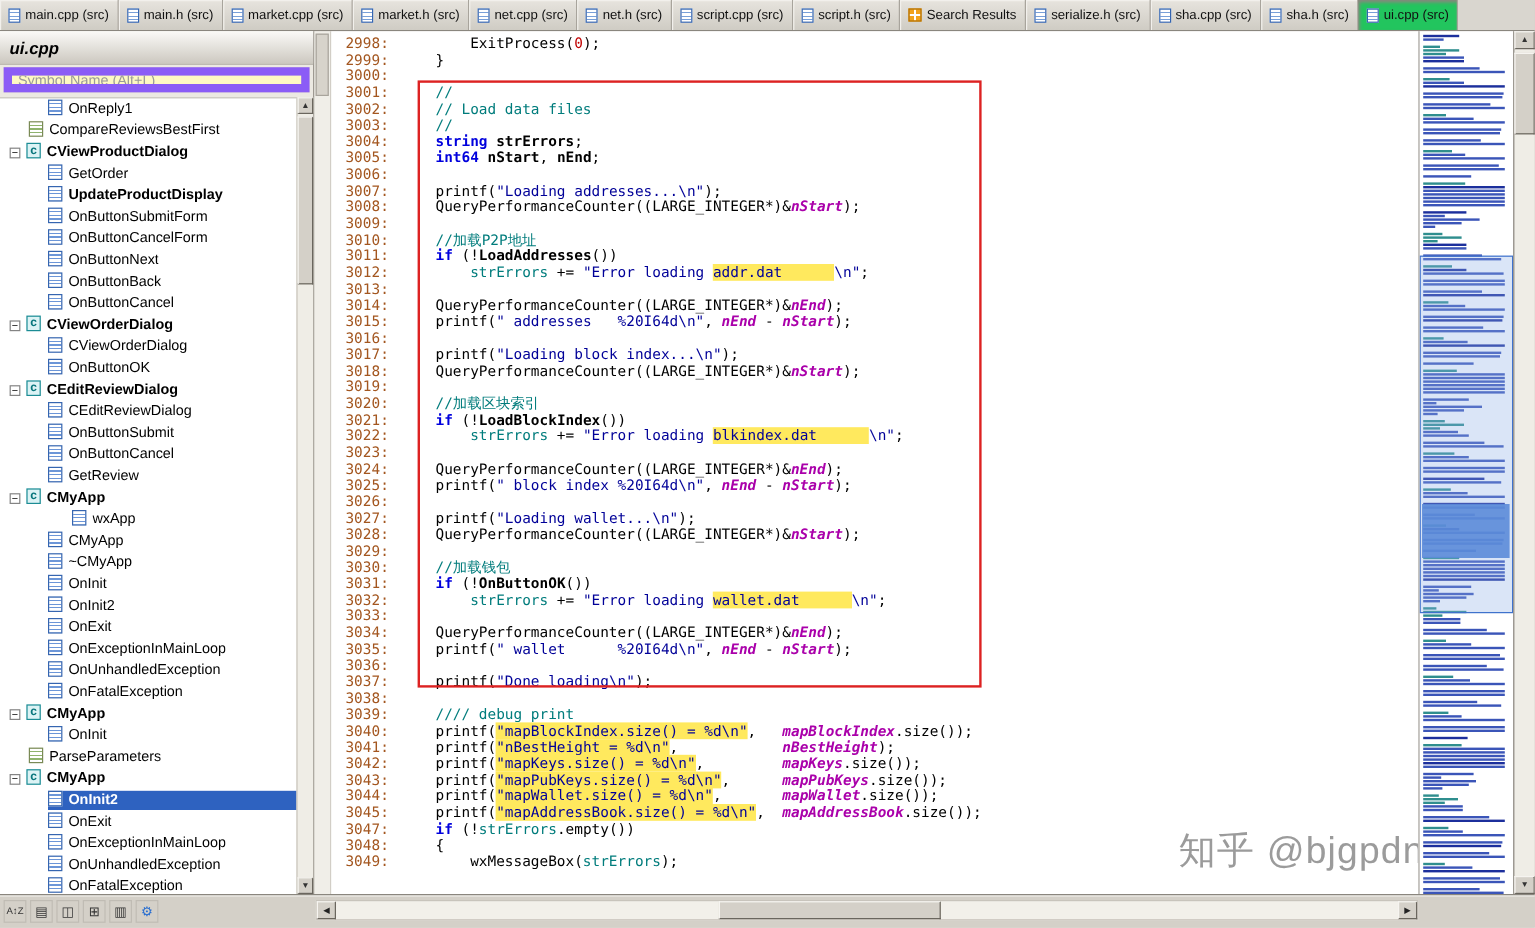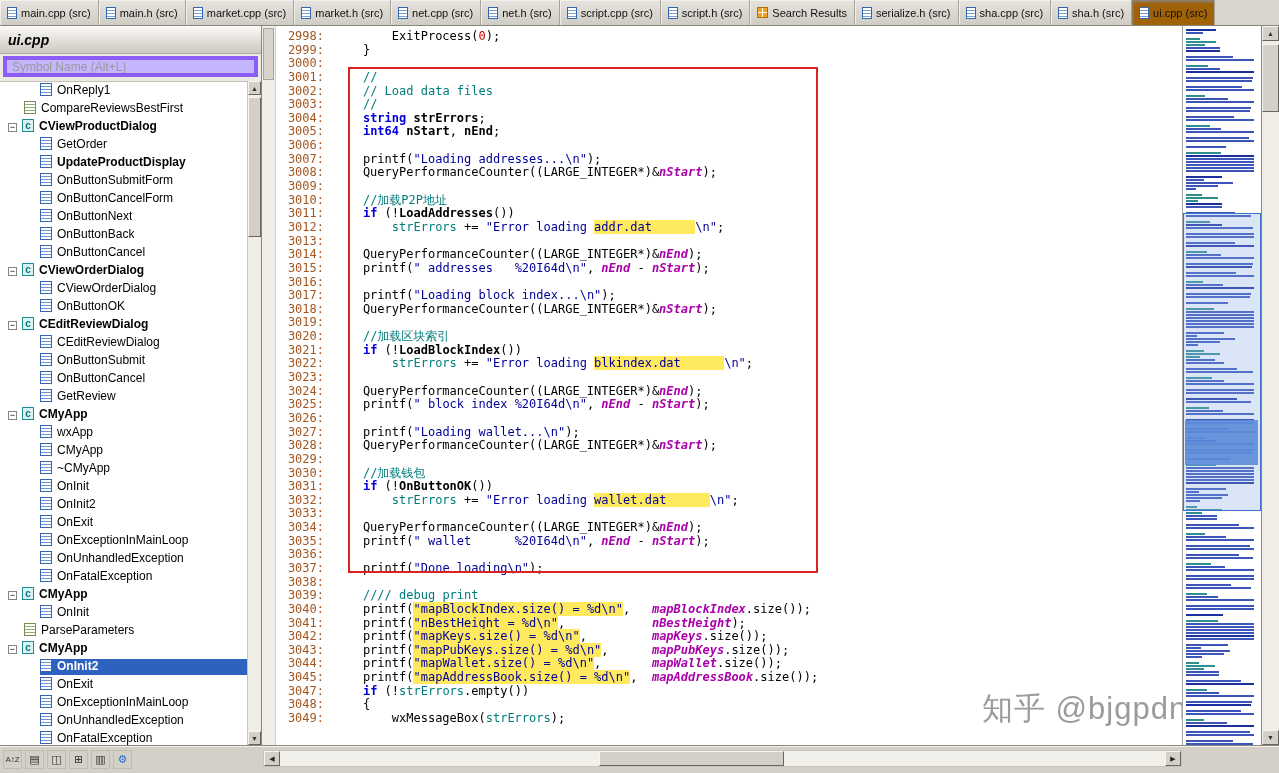--- a/index.html
+++ b/index.html
@@ -2,29 +2,29 @@
 <html style="--annotation-red: #dd2222; --search-highlight: #ffe95e; --selection-blue: #2e62c0; --keyword-blue: #0000dd; --comment-teal: #007c7c; --string-navy: #000098; --symbol-magenta: #aa00aa; --symbol-ref-teal: #007c7c; --number-red: #c00000; --line-number-brown: #a3561f;"><head>
 <meta charset="utf-8">
 <style>
   *{box-sizing:border-box;margin:0;padding:0}
   html,body{width:1279px;height:773px;overflow:hidden;background:#d4d0c8;font-family:"Liberation Sans","DejaVu Sans",sans-serif}
   #app{position:relative;width:1279px;height:773px;background:#d4d0c8}
 
   
   #tabbar{position:absolute;left:0;top:0;width:1279px;height:26px;display:flex;align-items:stretch;background:#d9d6cf;border-bottom:1px solid #8a867e;overflow:hidden}
   .tab{flex:0 1 auto;min-width:0;display:flex;align-items:center;gap:4px;padding:0 7px;font-size:11px;color:#111;white-space:nowrap;overflow:hidden;border-right:1px solid #a8a49c;box-shadow:inset 1px 1px 0 #f2f0ec;background:linear-gradient(#e7e4de,#cfccc4);cursor:default}
-  .tab.active{background:#a16207;box-shadow:inset 1px 2px 3px #8a867e}
+  .tab.active{background:#22c55e;box-shadow:inset 1px 2px 3px #8a867e}
   .tab span.lbl{overflow:hidden}
   .doc-ic{flex:none;width:10px;height:12px;background:#fff;border:1px solid #3565b0;background-image:repeating-linear-gradient(#fff 0 2px,#79a0d8 2px 3px)}
   .search-ic{flex:none;width:11px;height:11px;background:#f2a31d;border:1px solid #b07008;background-image:linear-gradient(to right,transparent 4px,#fff 4px,#fff 5px,transparent 5px),linear-gradient(to bottom,transparent 4px,#fff 4px,#fff 5px,transparent 5px)}
 
   
   #sidebar{position:absolute;left:0;top:26px;width:262px;height:719px;background:#ece9e2;border-right:1px solid #8a867e}
   #sb-header{height:28px;background:linear-gradient(#fbfaf7,#ccc8c0);border-bottom:1px solid #b2aea6;display:flex;align-items:center;padding:0 8px;font-size:14px;font-weight:bold;font-style:italic;color:#000}
-  #sb-search{position:absolute;left:3px;top:30px;width:255px;height:21px;border:4px solid #8b5cf6;background:#c4b5fd;font-size:12px;padding:0 5px;color:#222;font-family:"Liberation Sans",sans-serif}
+  #sb-search{position:absolute;left:3px;top:30px;width:255px;height:21px;border:7px solid #8b5cf6;background:#fef9c3;font-size:12px;padding:0 5px;color:#222;font-family:"Liberation Sans",sans-serif}
   #sb-search::placeholder{color:#9a9a9a}
   #tree{position:absolute;left:0;top:55px;width:248px;bottom:0;background:#fff;overflow:hidden;border-top:1px solid #c4c0b8}
   .trow{height:18px;display:flex;align-items:center;font-size:12px;white-space:nowrap;color:#000;cursor:default}
   .texp{flex:none;width:9px;height:9px;border:1px solid #848484;background:#fff;font-size:9px;line-height:7px;text-align:center;margin-right:5px;color:#000}
   .sel-wrap{display:flex;align-items:flex-start;flex:1;height:16px;min-width:0}
   .tic{flex:none;margin-right:5px}
   .ic-method{width:12px;height:13px;border:1px solid #3565b0;background:#fff;background-image:repeating-linear-gradient(#fff 0 2px,#6c96d8 2px 3px)}
   .ic-class{width:12px;height:13px;border:1px solid #1c8c94;background:#dcf3f5;color:#08767c;font:bold 10px/11px "Liberation Sans",sans-serif;text-align:center}
   .ic-class::after{content:"c"}
   .ic-function{width:12px;height:13px;border:1px solid #7a8a56;background:#fff;background-image:repeating-linear-gradient(#fff 0 2px,#8fb36e 2px 3px)}
@@ -254,21 +254,21 @@
             <span class="tlabel">GetReview</span>
           </span>
         </div>
         <div class="trow" style="padding-left: 8px;">
           <span class="texp">−</span>
           <span class="sel-wrap">
             <span class="tic ic-class"></span>
             <span class="tlabel" style="font-weight: bold;">CMyApp</span>
           </span>
         </div>
-        <div class="trow" style="padding-left: 40px;">
+        <div class="trow" style="padding-left: 60px;">
           <span class="sel-wrap">
             <span class="tic ic-method"></span>
             <span class="tlabel">wxApp</span>
           </span>
         </div>
         <div class="trow" style="padding-left: 40px;">
           <span class="sel-wrap">
             <span class="tic ic-method"></span>
             <span class="tlabel">CMyApp</span>
           </span>

